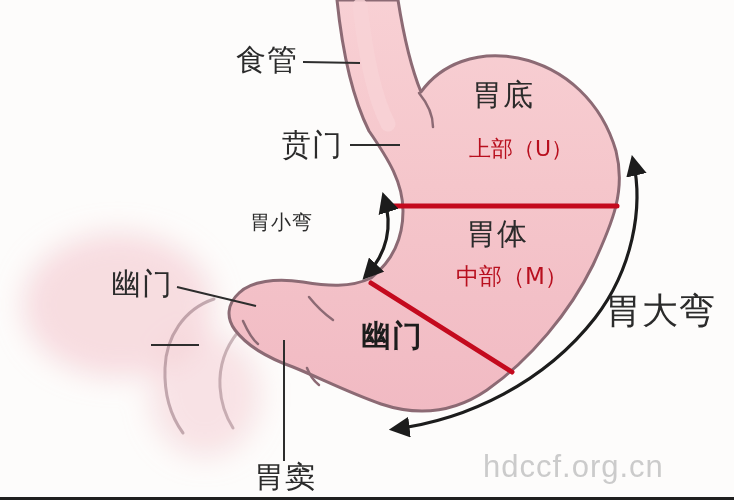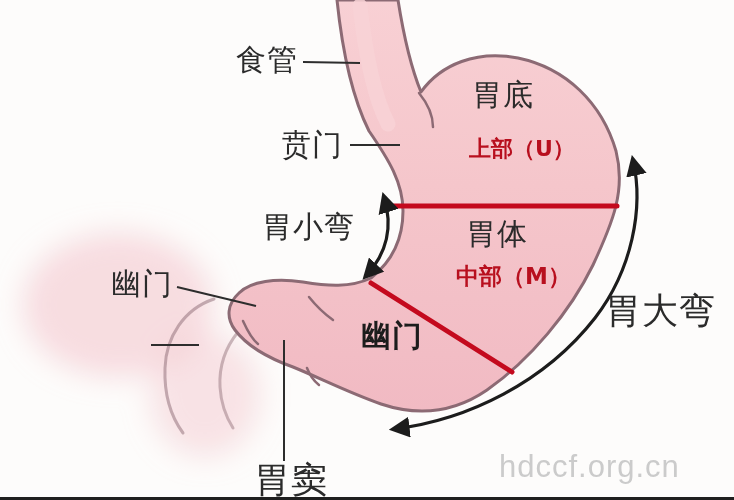--- a/index.html
+++ b/index.html
@@ -8,25 +8,24 @@
     background:#fdfcfb;
     font-family:"DejaVu Sans","Liberation Sans",sans-serif;
     text-align:center;
   }
   #stage svg{position:absolute;left:0;top:0;}
   .lbl{
     position:absolute;color:#2b2b2b;font-weight:500;line-height:1;
     white-space:nowrap;letter-spacing:1px;
   }
   .lbl.bold{font-weight:800;color:#1c1c1c;}
-  .lbl.red{color:#b80f1e;font-weight:700;letter-spacing:0;}
+  .lbl.red{color:#b80f1e;font-weight:400;letter-spacing:0;}
   .watermark{
     position:absolute;color:#cbcbcb;font-weight:400;letter-spacing:1px;
     font-family:"Liberation Sans",sans-serif;
-    margin-left:16px;
   }
   .bottom-border{
     position:absolute;left:0;bottom:0;width:100%;height:3px;background:#1f1f1f;
   }
 </style>
 </head>
 <body>
 
 <div id="stage">
 
@@ -86,23 +85,23 @@
 
     <line x1="303" y1="62" x2="360" y2="63" stroke="#2d2d2d" stroke-width="2"></line>
     <line x1="350" y1="145" x2="400" y2="145" stroke="#2d2d2d" stroke-width="2"></line>
     <line x1="177" y1="287" x2="256" y2="306" stroke="#2d2d2d" stroke-width="2"></line>
     <line x1="151" y1="345" x2="199" y2="345" stroke="#2d2d2d" stroke-width="2"></line>
     <line x1="284" y1="340" x2="284" y2="461" stroke="#2d2d2d" stroke-width="2"></line>
   </svg>
 
   <div class="lbl" style="left:236px;top:45px;font-size:30px">食管</div>
   <div class="lbl" style="left:281px;top:130px;font-size:30px">贲门</div>
-  <div class="lbl" style="left:262px;top:212px;font-size:30px">胃小弯</div>
+  <div class="lbl" style="left:250px;top:212px;font-size:20px">胃小弯</div>
   <div class="lbl" style="left:111px;top:269px;font-size:30px">幽门</div>
-  <div class="lbl" style="left:254px;top:462px;font-size:36px">胃窦</div>
+  <div class="lbl" style="left:254px;top:462px;font-size:30px">胃窦</div>
   <div class="lbl" style="left:605px;top:293px;font-size:36px">胃大弯</div>
 
   <div class="lbl" style="left:472px;top:80px;font-size:30px">胃底</div>
   <div class="lbl" style="left:466px;top:219px;font-size:30px">胃体</div>
   <div class="lbl bold" style="left:361px;top:321px;font-size:30px">幽门</div>
 
   <div class="lbl red" style="left:469px;top:138px;font-size:22px">上部（U）</div>
   <div class="lbl red" style="left:456px;top:265px;font-size:23px">中部（M）</div>
 
   <div class="watermark" style="left:483px;top:449px;font-size:31px">hdccf.org.cn</div>

